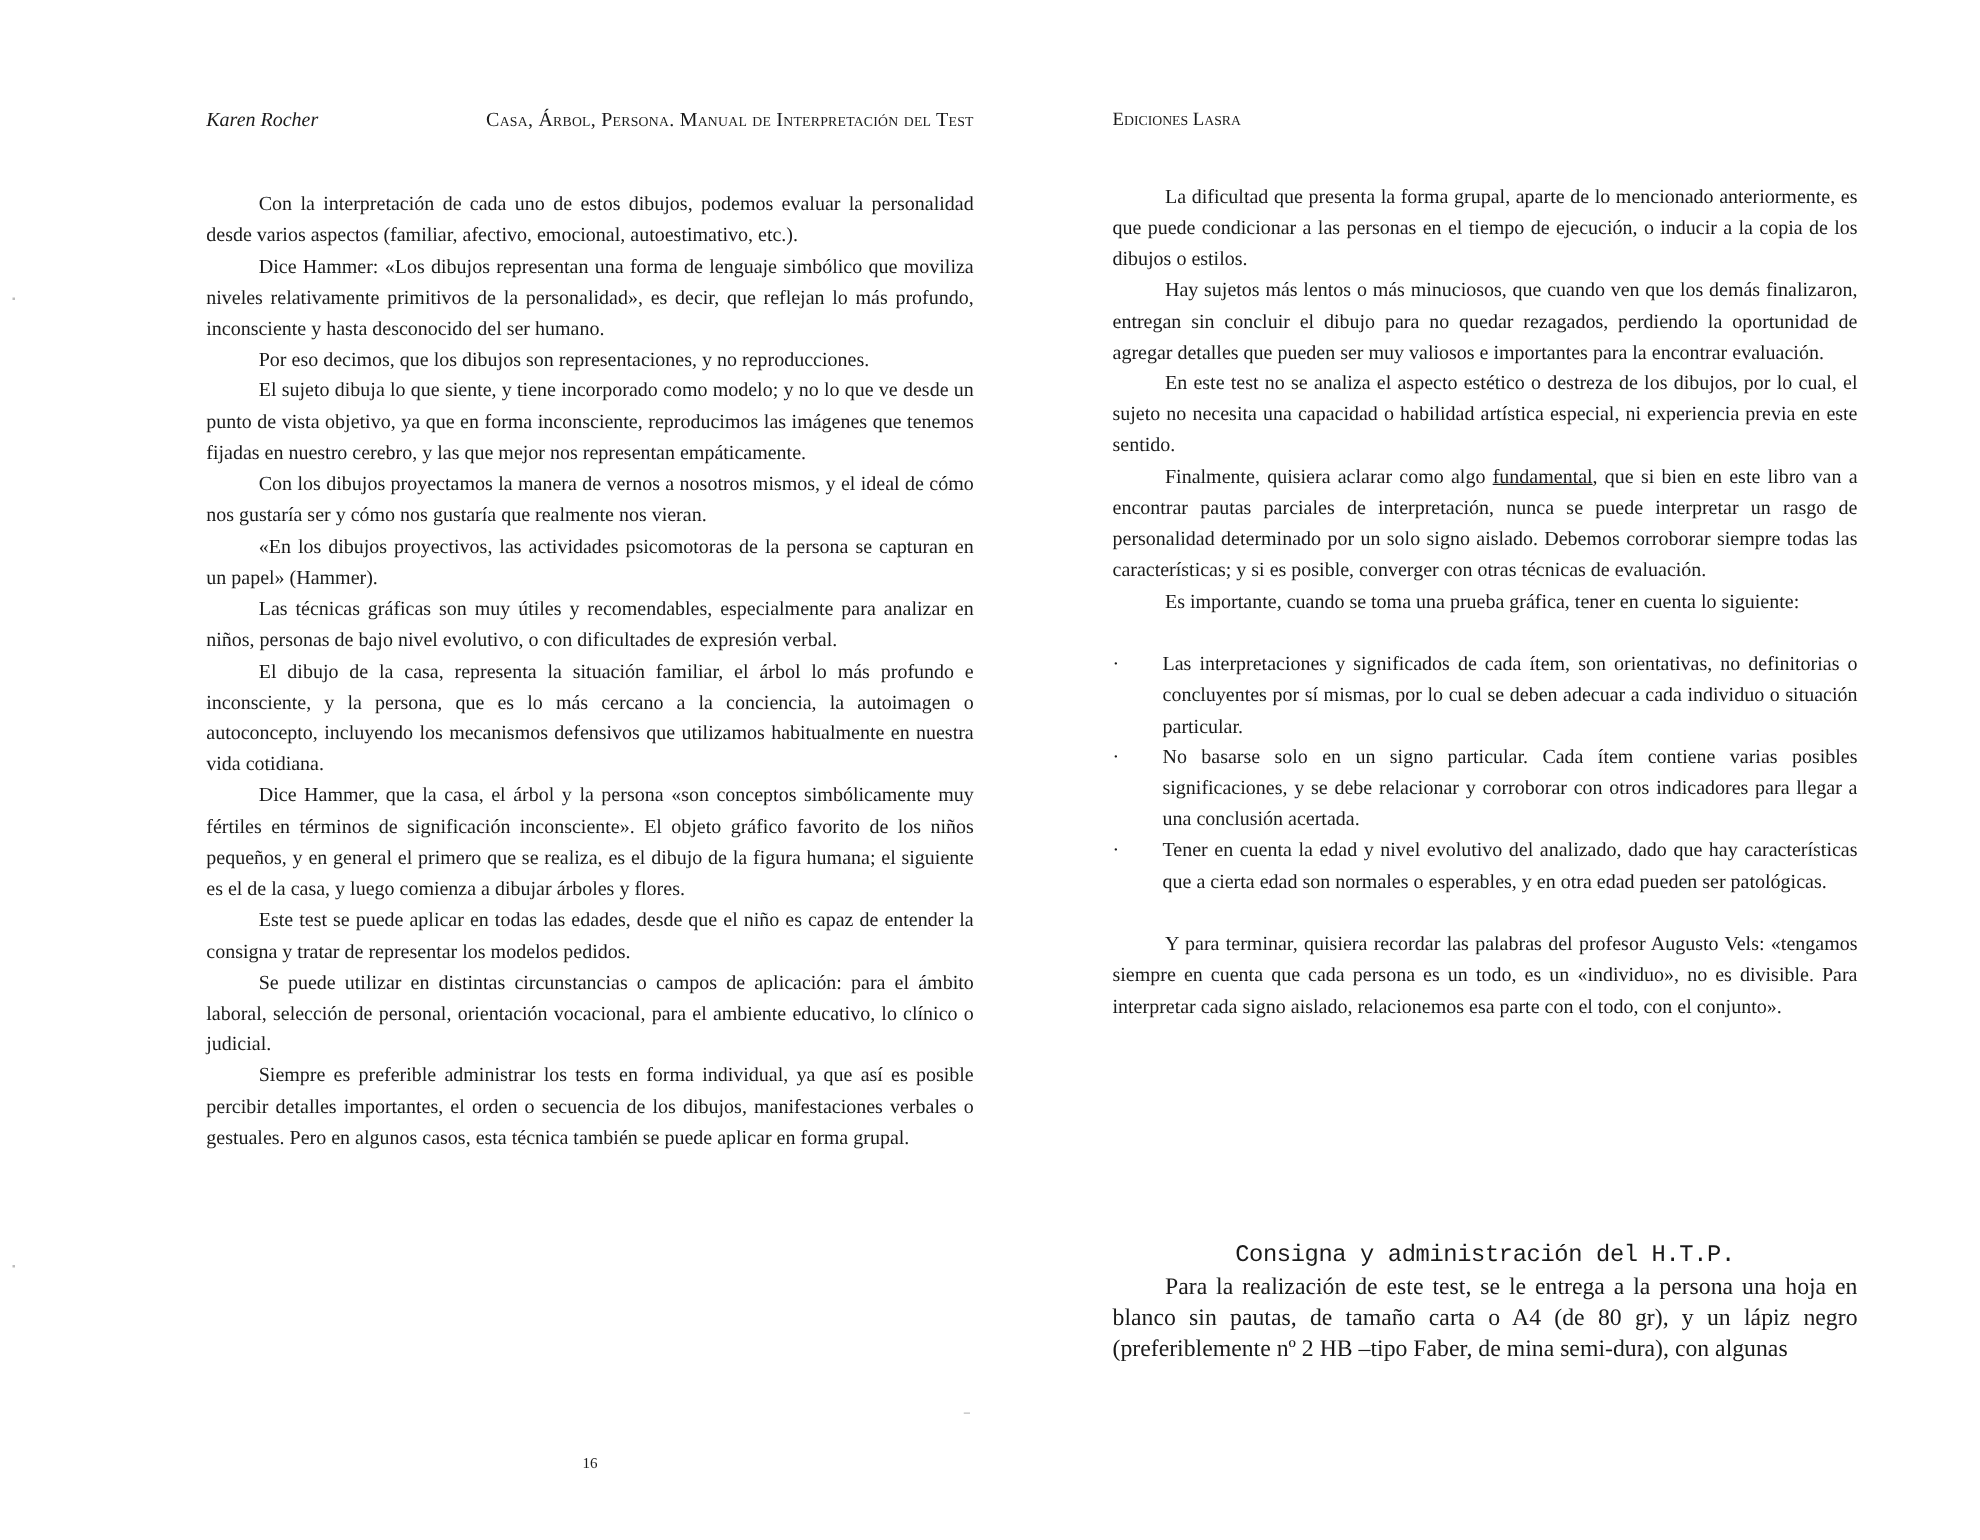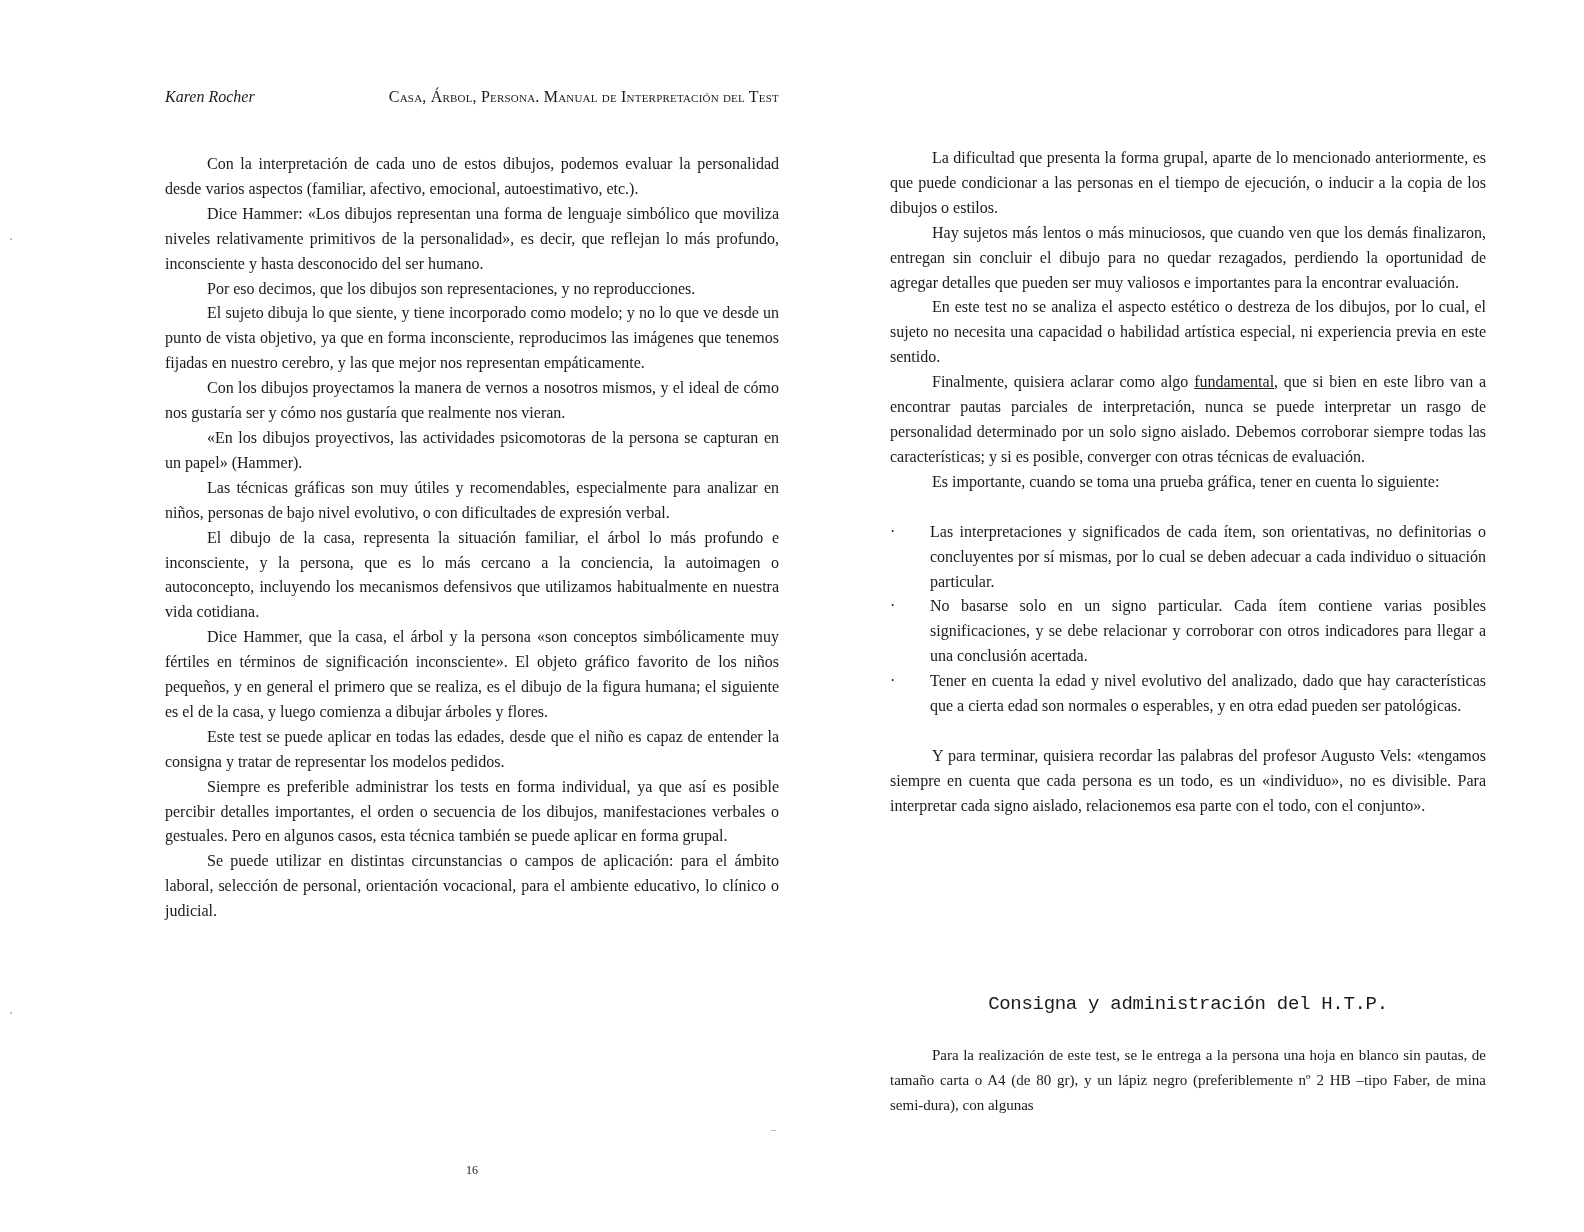--- a/index.html
+++ b/index.html
@@ -19,21 +19,21 @@
   .page-right .body-text { top: 146px; }
   .body-text p { margin: 0; text-indent: 42px; }
   .body-text ul { list-style: none; margin: 25px 0 0 0; padding: 0; }
   .body-text li { position: relative; padding-left: 40px; }
   .body-text li .bullet { position: absolute; left: 0; top: 0; width: 10px; }
   .spacer { height: 25px; }
   .u { text-decoration: underline; }
   .section-heading { position: absolute; top: 993px; left: 0; right: 0; text-align: center;
                      font-family: Liberation Mono, monospace; font-size: 19px;
                      letter-spacing: -0.3px; }
-  .after-heading { position: absolute; top: 1043px; left: 0; right: 0; font-size: 15px;
+  .after-heading { position: absolute; top: 1018px; left: 0; right: 0; font-size: 19px;
                    line-height: 24.9px; text-align: justify; }
   .after-heading p { margin: 0; text-indent: 42px; }
   .folio { position: absolute; top: 1163px; left: 0; right: 0; text-align: center; font-size: 12px; }
   .mark { position: absolute; background: #bdbdbd; }
 </style>
 </head>
 <body>
 
 <div class="page page-left">
   <div class="running-head">
@@ -45,28 +45,31 @@
     <p>Con la interpretación de cada uno de estos dibujos, podemos eva­luar la personalidad desde varios aspectos (familiar, afectivo, emocional, autoestimativo, etc.).</p>
     <p>Dice Hammer: «Los dibujos representan una forma de lenguaje sim­bólico que moviliza niveles relativamente primitivos de la personali­dad», es decir, que reflejan lo más profundo, inconsciente y hasta desco­nocido del ser humano.</p>
     <p>Por eso decimos, que los dibujos son representaciones, y no repro­ducciones.</p>
     <p>El sujeto dibuja lo que siente, y tiene incorporado como modelo; y no lo que ve desde un punto de vista objetivo, ya que en forma incons­ciente, reproducimos las imágenes que tenemos fijadas en nuestro cere­bro, y las que mejor nos representan empáticamente.</p>
     <p>Con los dibujos proyectamos la manera de vernos a nosotros mis­mos, y el ideal de cómo nos gustaría ser y cómo nos gustaría que realmen­te nos vieran.</p>
     <p>«En los dibujos proyectivos, las actividades psicomotoras de la per­sona se capturan en un papel» (Hammer).</p>
     <p>Las técnicas gráficas son muy útiles y recomendables, especialmen­te para analizar en niños, personas de bajo nivel evolutivo, o con dificul­tades de expresión verbal.</p>
     <p>El dibujo de la casa, representa la situación familiar, el árbol lo más profundo e inconsciente, y la persona, que es lo más cercano a la concien­cia, la autoimagen o autoconcepto, incluyendo los mecanismos defensi­vos que utilizamos habitualmente en nuestra vida cotidiana.</p>
     <p>Dice Hammer, que la casa, el árbol y la persona «son conceptos simbólicamente muy fértiles en términos de significación inconsciente». El objeto gráfico favorito de los niños pequeños, y en general el primero que se realiza, es el dibujo de la figura humana; el siguiente es el de la casa, y luego comienza a dibujar árboles y flores.</p>
     <p>Este test se puede aplicar en todas las edades, desde que el niño es capaz de entender la consigna y tratar de representar los modelos pedidos.</p>
+    <p>Se puede utilizar en distintas circunstancias o campos de aplica­ción: para el ámbito laboral, selección de personal, orientación vocacio­nal, para el ambiente educativo, lo clínico o judicial.</p>
     <p>Siempre es preferible administrar los tests en forma individual, ya que así es posible percibir detalles importantes, el orden o secuencia de los dibujos, manifestaciones verbales o gestuales. Pero en algunos casos, esta técnica también se puede aplicar en forma grupal.</p>
-    <p>Se puede utilizar en distintas circunstancias o campos de aplica­ción: para el ámbito laboral, selección de personal, orientación vocacio­nal, para el ambiente educativo, lo clínico o judicial.</p>
   </div>
 
   <div class="folio">16</div>
 </div>
 
 <div class="page page-right">
+  <div class="running-head">
+    <span class="rh-publisher">Ediciones Lasra</span>
+  </div>
 
   <div class="body-text">
     <p>La dificultad que presenta la forma grupal, aparte de lo mencionado anteriormente, es que puede condicionar a las personas en el tiempo de ejecución, o inducir a la copia de los dibujos o estilos.</p>
     <p>Hay sujetos más lentos o más minuciosos, que cuando ven que los demás finalizaron, entregan sin concluir el dibujo para no quedar rezaga­dos, perdiendo la oportunidad de agregar detalles que pueden ser muy valiosos e importantes para la encontrar evaluación.</p>
     <p>En este test no se analiza el aspecto estético o destreza de los dibu­jos, por lo cual, el sujeto no necesita una capacidad o habilidad artística especial, ni experiencia previa en este sentido.</p>
     <p><span>Finalmente, quisiera aclarar como algo </span><span class="u">fundamental</span><span>, que si bien en este libro van a encontrar pautas parciales de interpretación, nunca se puede interpretar un rasgo de personalidad determinado por un solo sig­no aislado. Debemos corroborar siempre todas las características; y si es posible, converger con otras técnicas de evaluación.</span></p>
     <p>Es importante, cuando se toma una prueba gráfica, tener en cuenta lo siguiente:</p>
 
     <ul>
       <li>

